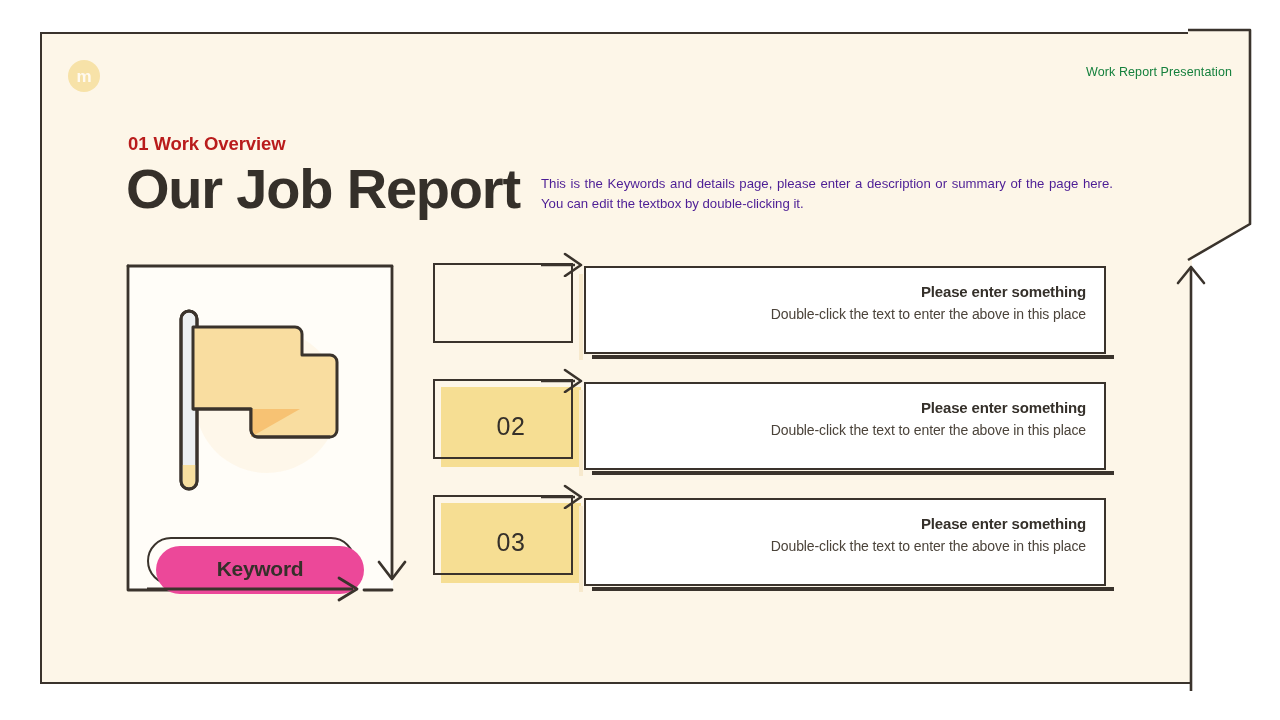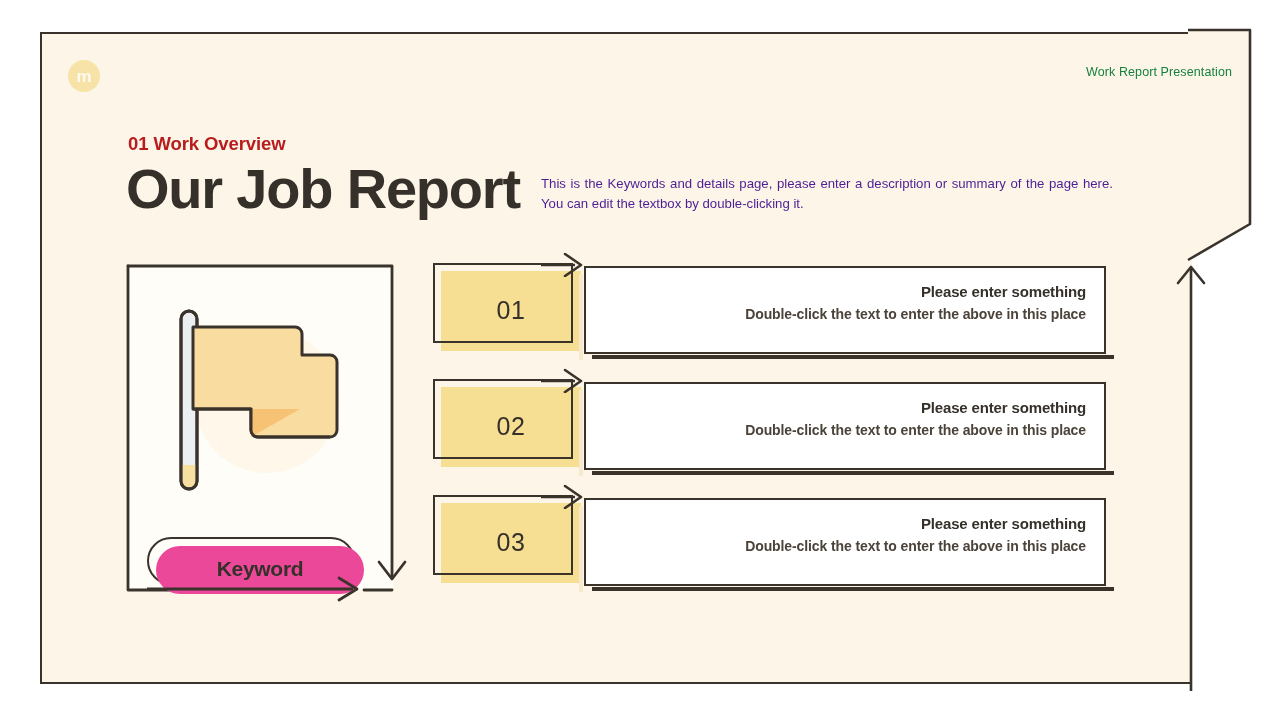--- a/index.html
+++ b/index.html
@@ -173,21 +173,21 @@
     left:-7px; top:6px;
     width:4px; height:86px;
     background:#f7e9cd;
   }
   .t-head {
     font-size:15px; font-weight:700; color:#35302a;
     letter-spacing:-.15px;
     margin-bottom:6px;
   }
   .t-sub {
-    font-size:14px; font-weight:700; color:#4b433a;
+    font-size:14px; font-weight:400; color:#4b433a;
     letter-spacing:-.1px;
   }
   .txt-shadow {
     position:absolute; left:157px; top:10px;
     width:522px; height:88px;
     background:#f7e9cd;
     z-index:-1;
   }
 </style>
 </head>
@@ -257,23 +257,20 @@
       <path d="M192 2 L210 13 L192 24" stroke="#3a332c" stroke-width="2.8" stroke-linecap="round" stroke-linejoin="round" fill="none"></path>
     </svg>
   </div>
 </div>
 
 <div id="list">
 
   <div class="row">
     <div class="txt-shadow"></div>
     <div class="numbox">
-      <div class="num-fill">
-        <span class="num-label">01</span>
-      </div>
       <div class="num-outline"></div>
     </div>
     <svg class="row-arrow" viewBox="0 0 46 26" fill="none">
       <path d="M0 14 L34 14" stroke="#3a332c" stroke-width="2.6" stroke-linecap="butt"></path>
       <path d="M24 3 L40 14 L24 25" stroke="#3a332c" stroke-width="2.6" stroke-linecap="round" stroke-linejoin="round" fill="none"></path>
     </svg>
     <div class="txtbox">
       <div class="t-head">Please enter something</div>
       <div class="t-sub">Double-click the text to enter the above in this place</div>
     </div>

